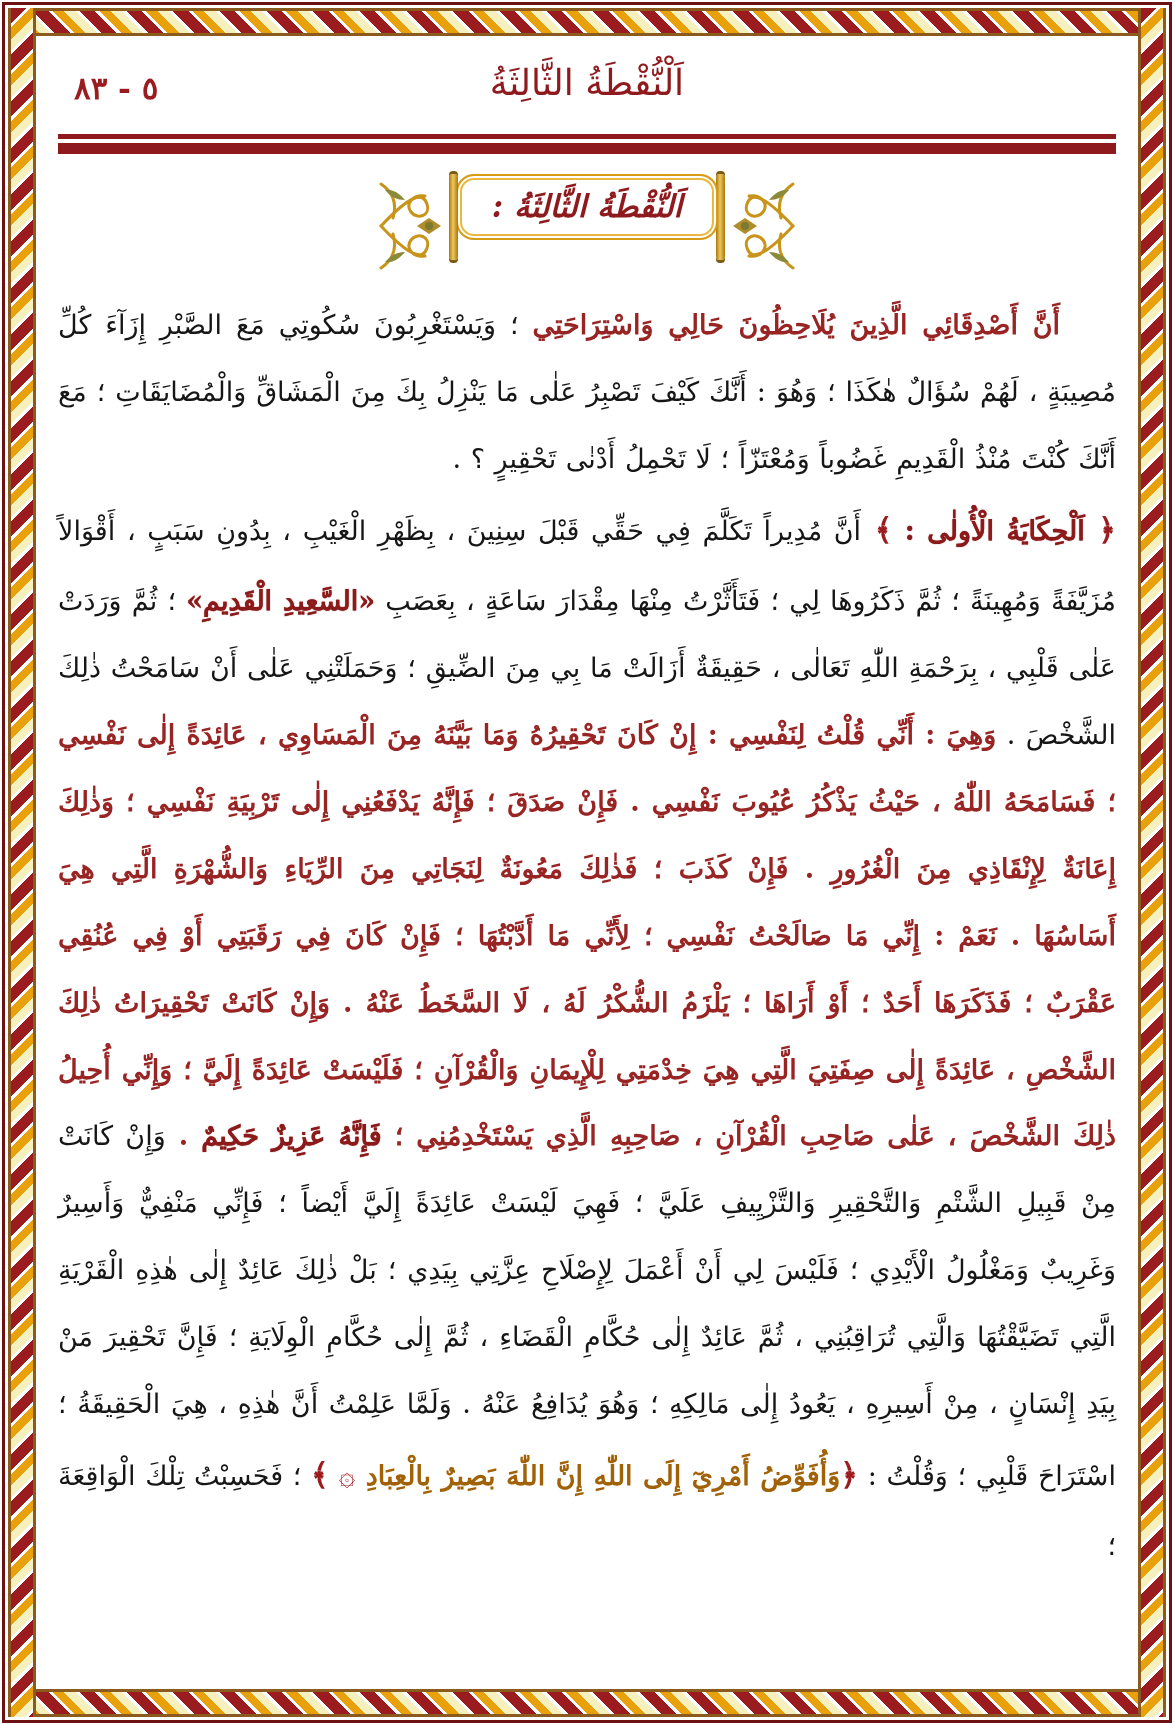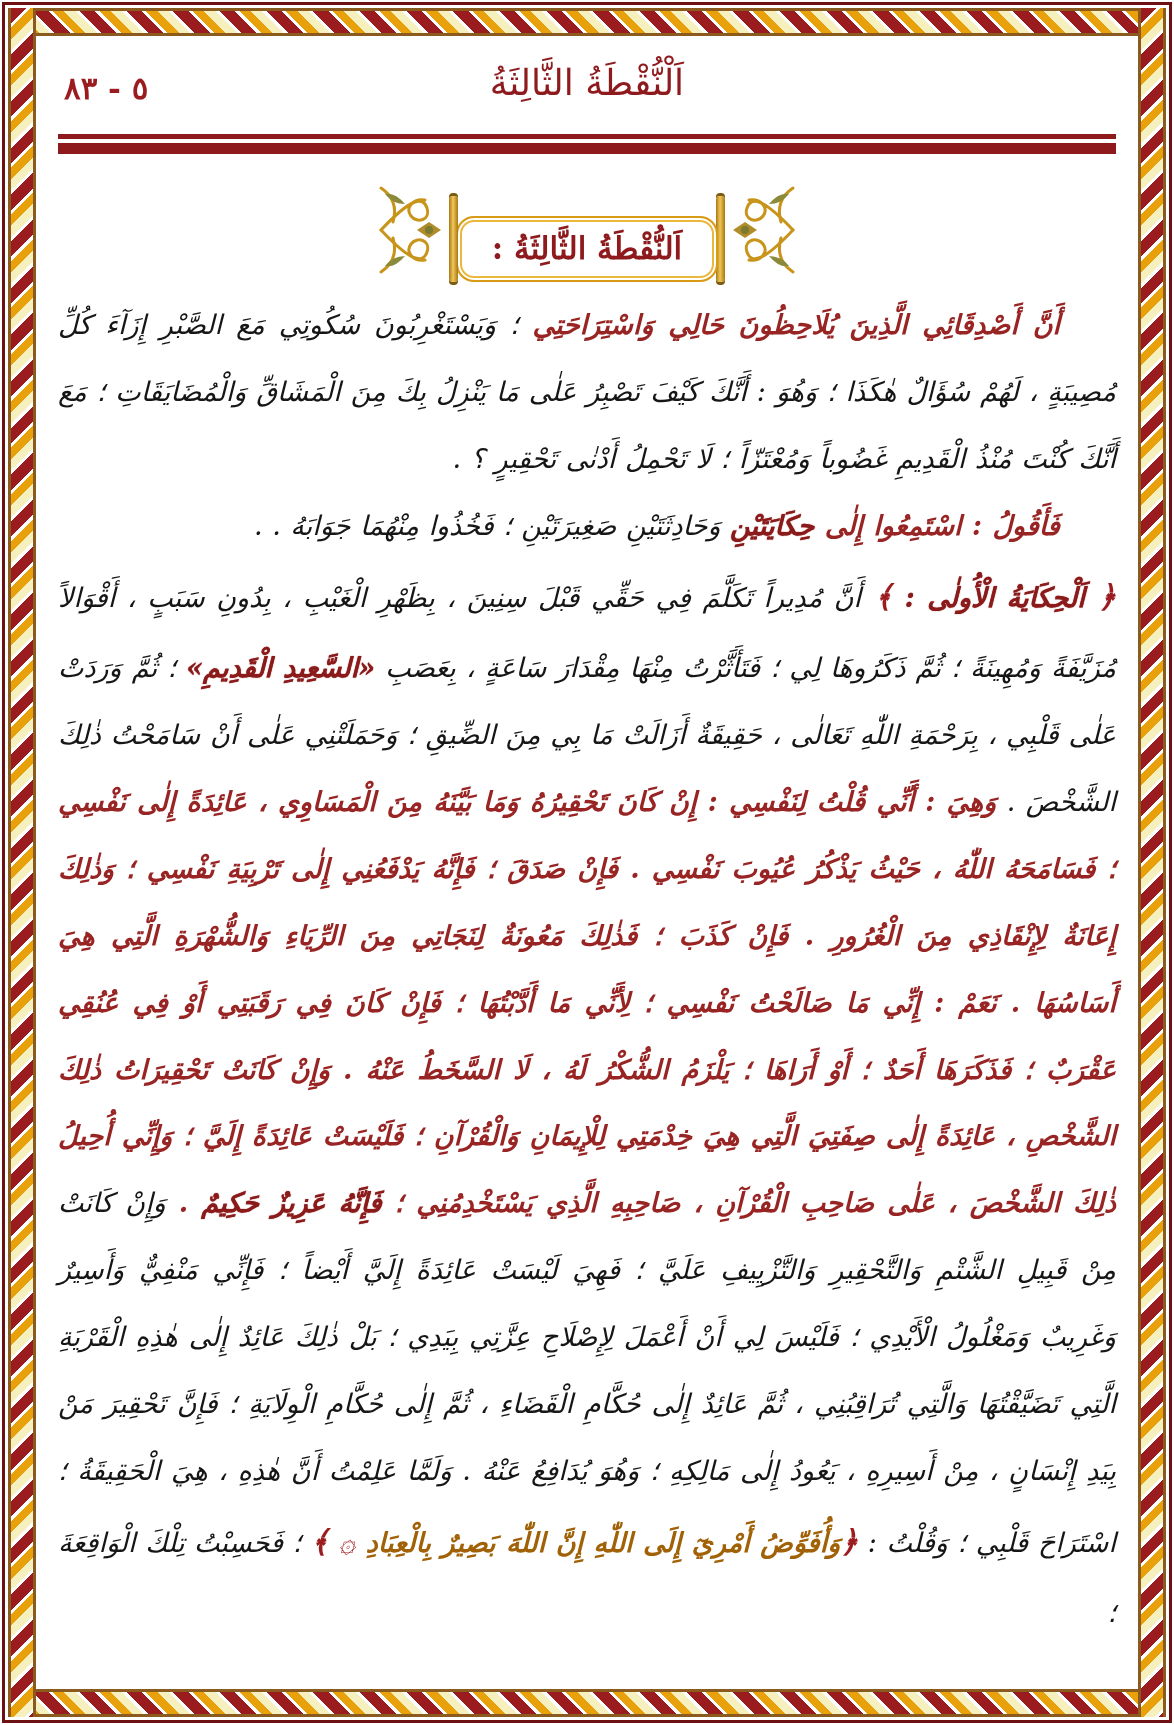--- a/index.html
+++ b/index.html
@@ -33,48 +33,47 @@
     position:absolute;inset:40px;
     padding:16px 18px 0 18px;
     direction:rtl;
   }
   .header{position:relative;height:70px;}
   .header-title{
     position:absolute;left:0;right:0;top:6px;text-align:center;
     font-size:36px;font-weight:normal;color:#8e1a1d;
   }
   .page-number{
-    position:absolute;left:6px;top:14px;
+    position:absolute;left:16px;top:14px;
     font-size:31px;font-weight:bold;color:#9b1c1e;direction:rtl;
   }
   .rule-thin{height:5px;background:#8e1a1d;margin-top:8px;}
   .rule-thick{height:11px;background:#8e1a1d;margin-top:4px;}
 
   
-  .orn-wrap{display:flex;justify-content:center;align-items:flex-end;margin:20px 0 6px 0;height:108px;}
+  .orn-wrap{display:flex;justify-content:center;align-items:flex-start;margin:20px 0 6px 0;height:108px;font-style:italic;}
   .orn-side{flex:0 0 auto;width:78px;height:104px;}
   .orn-side.mirror{transform:scaleX(-1);}
   .orn-rod{flex:0 0 auto;width:9px;height:86px;margin:0 -2px;border-radius:4px;
     background:linear-gradient(90deg,#a87710,#f0c75a 45%,#a87710);
     box-shadow:0 -3px 0 #7c5a10,0 3px 0 #7c5a10;}
   .orn-box{
     flex:0 0 auto;
     border:2px solid #d79b16;border-radius:18px;
     box-shadow:inset 0 0 0 2px #ffffff,inset 0 0 0 4px #e9b83c;
     padding:12px 34px 14px 34px;background:#ffffff;
   }
   .orn-box-title{font-size:31px;font-weight:bold;color:#8e1a1d;white-space:nowrap;}
 
   
   .body-text{margin-top:10px;}
   .para{
     margin:0;font-size:27px;line-height:2.48;
     text-align:justify;color:#161616;
     word-spacing:1px;
-    font-style:italic;
   }
   .para.indent{text-indent:56px;}
   .seg-black{color:#161616;}
   .seg-red{color:#992424;font-weight:bold;}
   .seg-red-bold{color:#8b1a1a;font-weight:bold;text-shadow:0 0 1px #8b1a1a;}
   .seg-bracket{color:#9b1b1e;font-weight:bold;font-size:112%;}
   .seg-blue{color:#a16207;font-weight:bold;}
   .seg-rosette{color:#a11d22;font-size:104%;}
 </style>
 </head>
@@ -137,18 +136,17 @@
           <g fill="#8a8a3a">
             <path d="M46,26 q10,-12 20,-10 q-8,10 -20,10 Z"></path>
             <path d="M46,78 q10,12 20,10 q-8,-10 -20,-10 Z"></path>
           </g>
         </svg>
       </span>
     </div>
 
     <div class="body-text">
         <p class="para indent"><span class="seg-red">أَنَّ أَصْدِقَائِي الَّذِينَ يُلَاحِظُونَ حَالِي وَاسْتِرَاحَتِي</span><span class="seg-black"> ؛ وَيَسْتَغْرِبُونَ سُكُوتِي مَعَ الصَّبْرِ إِزَآءَ كُلِّ مُصِيبَةٍ ، لَهُمْ سُؤَالٌ هٰكَذَا ؛ وَهُوَ : أَنَّكَ كَيْفَ تَصْبِرُ عَلٰى مَا يَنْزِلُ بِكَ مِنَ الْمَشَاقِّ وَالْمُضَايَقَاتِ ؛ مَعَ أَنَّكَ كُنْتَ مُنْذُ الْقَدِيمِ غَضُوباً وَمُعْتَزّاً ؛ لَا تَحْمِلُ أَدْنٰى تَحْقِيرٍ ؟ .</span></p>
-        <p class="para indent"><span class="seg-red">فَأَقُولُ : اسْتَمِعُوا إِلٰى </span><span class="seg-red-bold">حِكَايَتَيْنِ</span><span class="seg-black"> وَحَادِثَتَيْنِ صَغِيرَتَيْنِ ؛ فَخُذُوا مِنْهُمَا جَوَابَهُ . .</span></p>
         <p class="para"><span class="seg-bracket">﴿ </span><span class="seg-red-bold">اَلْحِكَايَةُ الْأُولٰى : </span><span class="seg-bracket">﴾ </span><span class="seg-black">أَنَّ مُدِيراً تَكَلَّمَ فِي حَقِّي قَبْلَ سِنِينَ ، بِظَهْرِ الْغَيْبِ ، بِدُونِ سَبَبٍ ، أَقْوَالاً مُزَيَّفَةً وَمُهِينَةً ؛ ثُمَّ ذَكَرُوهَا لِي ؛ فَتَأَثَّرْتُ مِنْهَا مِقْدَارَ سَاعَةٍ ، بِعَصَبِ </span><span class="seg-red-bold">«السَّعِيدِ الْقَدِيمِ»</span><span class="seg-black"> ؛ ثُمَّ وَرَدَتْ عَلٰى قَلْبِي ، بِرَحْمَةِ اللّٰهِ تَعَالٰى ، حَقِيقَةٌ أَزَالَتْ مَا بِي مِنَ الضِّيقِ ؛ وَحَمَلَتْنِي عَلٰى أَنْ سَامَحْتُ ذٰلِكَ الشَّخْصَ . </span><span class="seg-red">وَهِيَ : أَنِّي قُلْتُ لِنَفْسِي : إِنْ كَانَ تَحْقِيرُهُ وَمَا بَيَّنَهُ مِنَ الْمَسَاوِي ، عَائِدَةً إِلٰى نَفْسِي ؛ فَسَامَحَهُ اللّٰهُ ، حَيْثُ يَذْكُرُ عُيُوبَ نَفْسِي . فَإِنْ صَدَقَ ؛ فَإِنَّهُ يَدْفَعُنِي إِلٰى تَرْبِيَةِ نَفْسِي ؛ وَذٰلِكَ إِعَانَةٌ لِإِنْقَاذِي مِنَ الْغُرُورِ . فَإِنْ كَذَبَ ؛ فَذٰلِكَ مَعُونَةٌ لِنَجَاتِي مِنَ الرِّيَاءِ وَالشُّهْرَةِ الَّتِي هِيَ أَسَاسُهَا . نَعَمْ : إِنِّي مَا صَالَحْتُ نَفْسِي ؛ لِأَنِّي مَا أَدَّبْتُهَا ؛ فَإِنْ كَانَ فِي رَقَبَتِي أَوْ فِي عُنُقِي عَقْرَبٌ ؛ فَذَكَرَهَا أَحَدٌ ؛ أَوْ أَرَاهَا ؛ يَلْزَمُ الشُّكْرُ لَهُ ، لَا السَّخَطُ عَنْهُ . وَإِنْ كَانَتْ تَحْقِيرَاتُ ذٰلِكَ الشَّخْصِ ، عَائِدَةً إِلٰى صِفَتِيَ الَّتِي هِيَ خِدْمَتِي لِلْإِيمَانِ وَالْقُرْآنِ ؛ فَلَيْسَتْ عَائِدَةً إِلَيَّ ؛ وَإِنِّي أُحِيلُ ذٰلِكَ الشَّخْصَ ، عَلٰى صَاحِبِ الْقُرْآنِ ، صَاحِبِهِ الَّذِي يَسْتَخْدِمُنِي ؛ </span><span class="seg-red-bold">فَإِنَّهُ عَزِيزٌ حَكِيمٌ</span><span class="seg-red"> . </span><span class="seg-black">وَإِنْ كَانَتْ مِنْ قَبِيلِ الشَّتْمِ وَالتَّحْقِيرِ وَالتَّزْيِيفِ عَلَيَّ ؛ فَهِيَ لَيْسَتْ عَائِدَةً إِلَيَّ أَيْضاً ؛ فَإِنِّي مَنْفِيٌّ وَأَسِيرٌ وَغَرِيبٌ وَمَغْلُولُ الْأَيْدِي ؛ فَلَيْسَ لِي أَنْ أَعْمَلَ لِإِصْلَاحِ عِزَّتِي بِيَدِي ؛ بَلْ ذٰلِكَ عَائِدٌ إِلٰى هٰذِهِ الْقَرْيَةِ الَّتِي تَضَيَّقْتُهَا وَالَّتِي تُرَاقِبُنِي ، ثُمَّ عَائِدٌ إِلٰى حُكَّامِ الْقَضَاءِ ، ثُمَّ إِلٰى حُكَّامِ الْوِلَايَةِ ؛ فَإِنَّ تَحْقِيرَ مَنْ بِيَدِ إِنْسَانٍ ، مِنْ أَسِيرِهِ ، يَعُودُ إِلٰى مَالِكِهِ ؛ وَهُوَ يُدَافِعُ عَنْهُ . وَلَمَّا عَلِمْتُ أَنَّ هٰذِهِ ، هِيَ الْحَقِيقَةُ ؛ اسْتَرَاحَ قَلْبِي ؛ وَقُلْتُ : </span><span class="seg-bracket">﴿</span><span class="seg-blue">وَأُفَوِّضُ أَمْرِيٓ إِلَى اللّٰهِ إِنَّ اللّٰهَ بَصِيرٌ بِالْعِبَادِ </span><span class="seg-rosette">۞ </span><span class="seg-bracket">﴾</span><span class="seg-black"> ؛ فَحَسِبْتُ تِلْكَ الْوَاقِعَةَ ؛</span></p>
       </div>
 
   </div>
 </div>
 
 </body></html>

